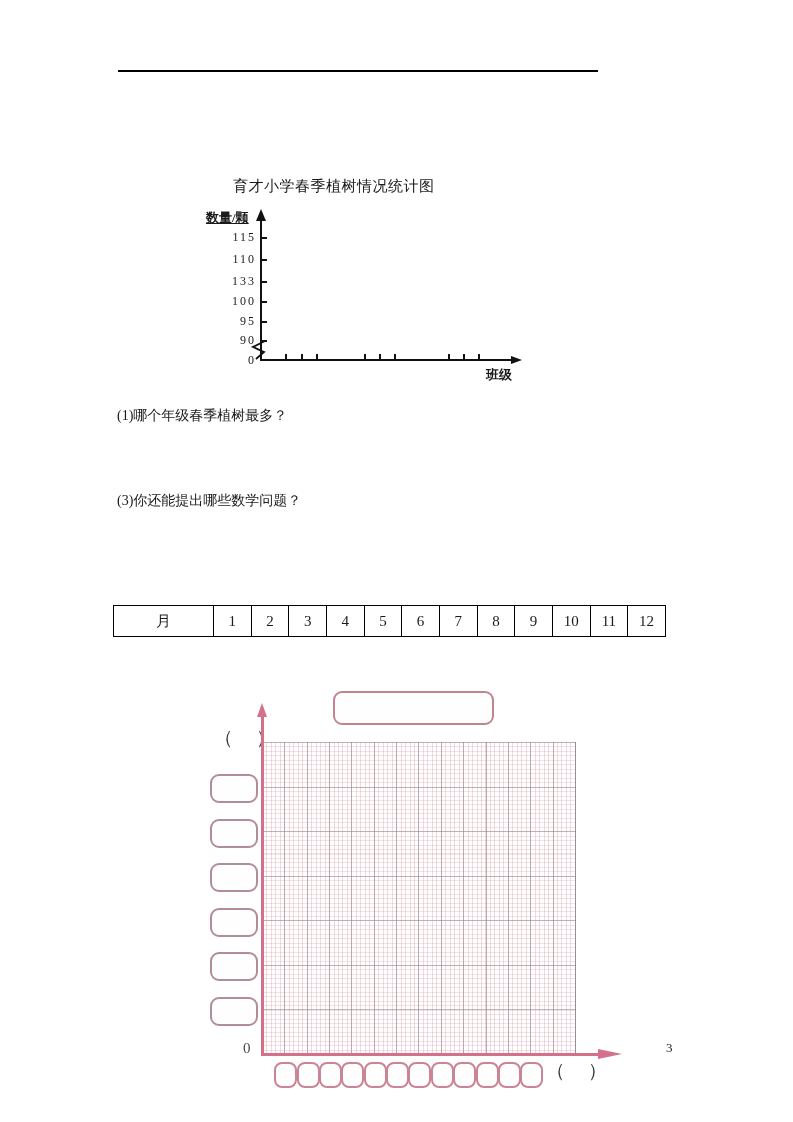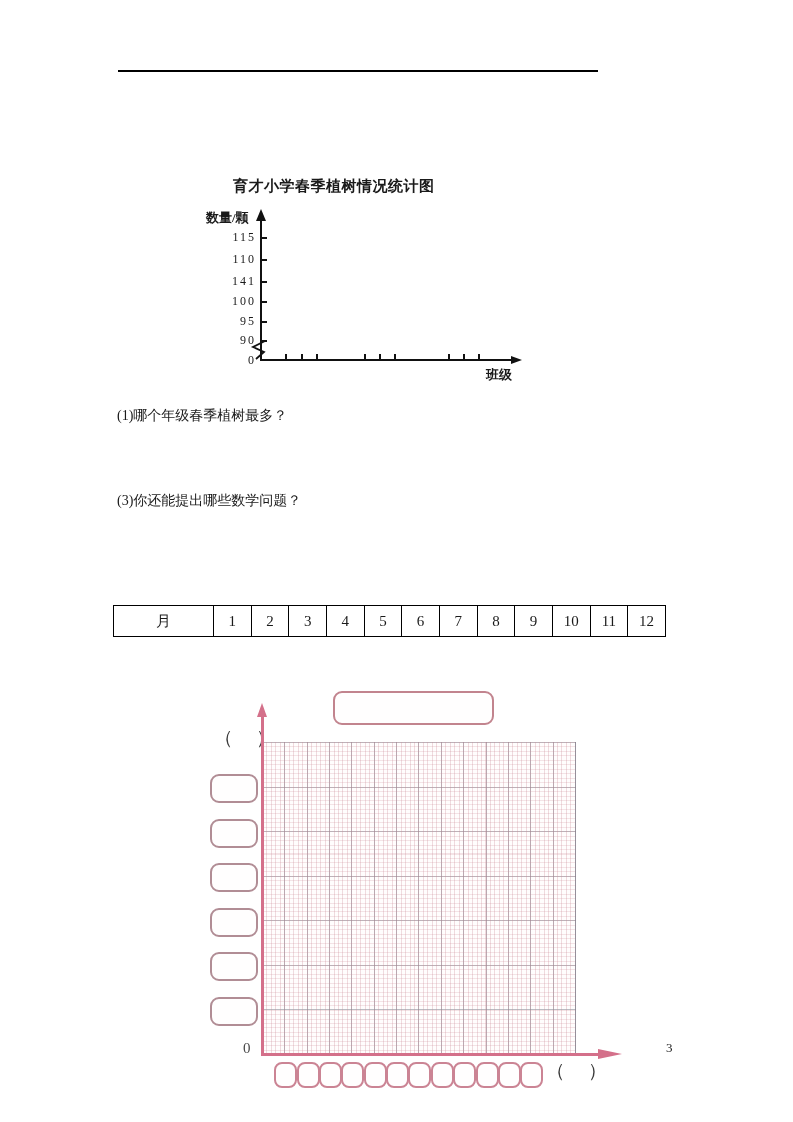--- a/index.html
+++ b/index.html
@@ -1,21 +1,21 @@
 <!DOCTYPE html>
 <html><head>
 <meta charset="utf-8">
 <style>
   html,body{margin:0;padding:0;background:#fff;}
   .page{position:relative;width:793px;height:1122px;background:#ffffff;overflow:hidden;
         font-family:"Liberation Serif","DejaVu Serif",serif;color:#1a1a1a;}
   .abs{position:absolute;}
   .rule{background:#000;}
   
-  .c1-title{font-weight:bold;font-size:15px;letter-spacing:0.5px;white-space:nowrap;}
+  .c1-title{font-weight:normal;font-size:15px;letter-spacing:0.5px;white-space:nowrap;}
   .c1-axlabel{font-weight:bold;font-size:13px;white-space:nowrap;}
   .c1-ytick{width:50px;text-align:right;font-size:12px;letter-spacing:2px;line-height:17px;}
   .c1-yaxis{left:260px;top:214px;width:2px;height:147px;background:#111;}
   .c1-xaxis{left:260px;top:359px;width:252px;height:2px;background:#111;}
   .arr-up-black{width:0;height:0;border-left:5px solid transparent;border-right:5px solid transparent;border-bottom:12px solid #111;}
   .arr-right-black{width:0;height:0;border-top:4.5px solid transparent;border-bottom:4.5px solid transparent;border-left:11px solid #111;}
   .c1-ystub{width:6px;height:2px;background:#111;}
   .c1-xstub{width:2px;height:6px;background:#111;}
   
   .qline{font-size:14px;white-space:nowrap;}
@@ -44,30 +44,30 @@
   .pageno{font-size:13px;}
 </style>
 </head>
 <body>
 
 <div class="page">
 
   <div class="abs rule" style="left:118px;top:70px;width:480px;height:2px;"></div>
 
   <div class="abs c1-title" style="left:233px;top:177px;">育才小学春季植树情况统计图</div>
-  <div class="abs c1-axlabel" style="left:206px;top:209px;">数量/颗</div>
+  <div class="abs c1-axlabel" style="left:206px;top:209px;text-decoration:underline;">数量/颗</div>
 
   <div class="abs arr-up-black" style="left:256px;top:209px;"></div>
   <div class="abs c1-yaxis"></div>
   <div class="abs c1-xaxis"></div>
   <div class="abs arr-right-black" style="left:511px;top:355.5px;"></div>
 
   <div class="abs c1-ytick" style="left:206px;top:229px;">115</div>
   <div class="abs c1-ytick" style="left:206px;top:251px;">110</div>
-  <div class="abs c1-ytick" style="left:206px;top:273px;">141</div>
+  <div class="abs c1-ytick" style="left:206px;top:273px;">133</div>
   <div class="abs c1-ytick" style="left:206px;top:293px;">100</div>
   <div class="abs c1-ytick" style="left:206px;top:313px;">95</div>
   <div class="abs c1-ytick" style="left:206px;top:332px;">90</div>
   <div class="abs c1-ytick" style="left:206px;top:352px;">0</div>
 
   <div class="abs c1-ystub" style="left:261px;top:237px;"></div>
   <div class="abs c1-ystub" style="left:261px;top:259px;"></div>
   <div class="abs c1-ystub" style="left:261px;top:281px;"></div>
   <div class="abs c1-ystub" style="left:261px;top:301px;"></div>
   <div class="abs c1-ystub" style="left:261px;top:321px;"></div>

